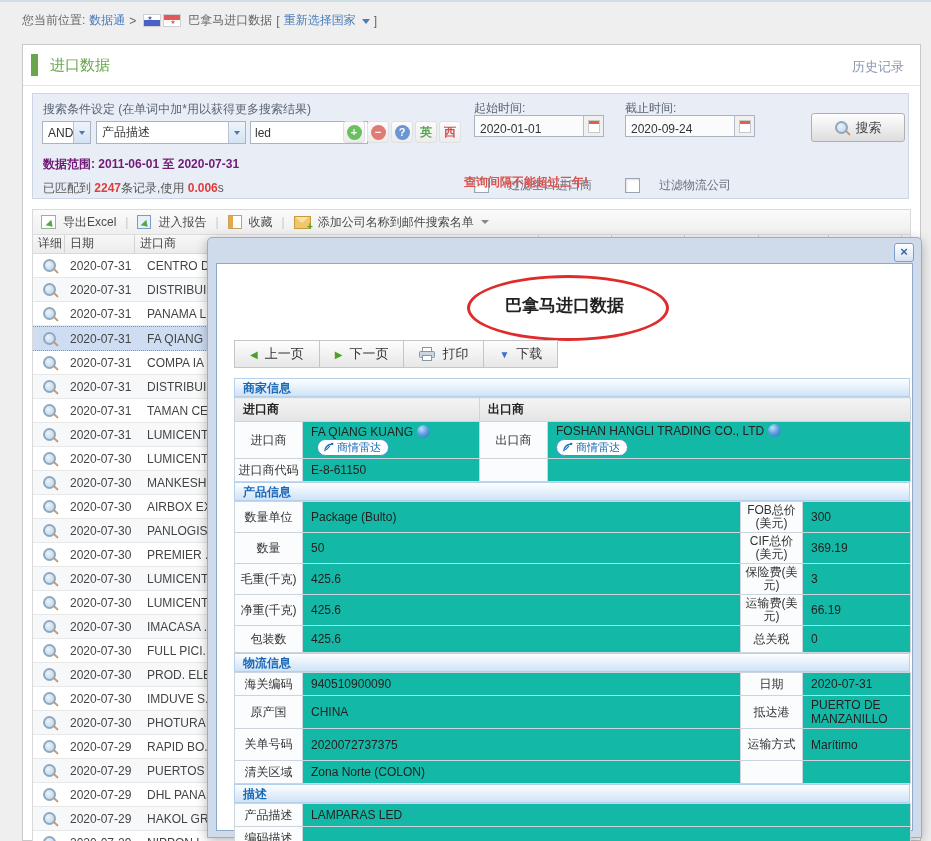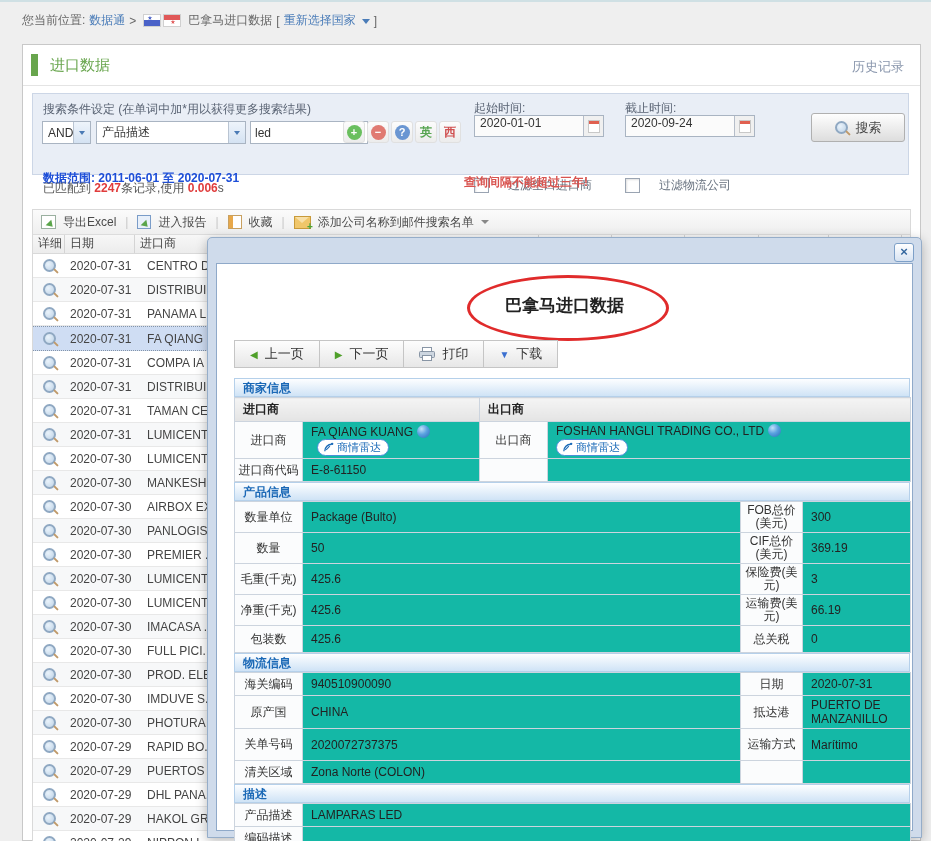--- a/index.html
+++ b/index.html
@@ -20,37 +20,37 @@
   .flag .t2 .st{color:#e05858;left:6px;top:4px;}
 
   
   .panel{position:absolute;left:22px;top:44px;width:899px;height:797px;background:#ffffff;border:1px solid #c8c8c8;box-sizing:border-box;}
   .panel-header{position:relative;height:40px;border-bottom:1px solid #e4e4e4;}
   .green-bar{position:absolute;left:8px;top:9px;width:7px;height:22px;background:#68a54d;}
   .panel-title{position:absolute;left:27px;top:11px;color:#68a54d;font-size:15px;}
   .history-link{position:absolute;right:16px;top:13px;color:#8a97ad;font-size:13px;cursor:pointer;}
 
   
-  .searchbox{position:absolute;left:9px;top:48px;width:877px;height:82px;background:#e9eef6;border:1px solid #ccd6e6;box-sizing:border-box;}
+  .searchbox{position:absolute;left:9px;top:48px;width:877px;height:106px;background:#e9eef6;border:1px solid #ccd6e6;box-sizing:border-box;}
   .hint{position:absolute;left:10px;top:7px;color:#5a6474;}
   .fake-select{position:absolute;top:27px;height:23px;background:#fff;border:1px solid #a9b4c2;box-sizing:border-box;display:flex;align-items:center;cursor:pointer;}
   .fake-select .txt{flex:1;padding-left:5px;color:#333;overflow:hidden;white-space:nowrap;}
   .fake-select .arr{width:16px;height:100%;border-left:1px solid #b9c4d2;background:linear-gradient(#eef4fb,#d4e2f2);display:flex;align-items:center;justify-content:center;}
   .fake-select .arr i{width:0;height:0;border:3px solid transparent;border-top:4px solid #4a7ab5;margin-top:3px;}
   .kw-input{position:absolute;left:217px;top:27px;width:108px;height:21px;border:1px solid #a9b4c2;padding:0 4px;font-size:12px;color:#333;font-family:inherit;}
   .mini-btn{position:absolute;top:27px;width:22px;height:22px;border-radius:3px;background:linear-gradient(#fcfcfc,#ececec);border:1px solid #e0e0e0;box-sizing:border-box;display:flex;align-items:center;justify-content:center;cursor:pointer;}
   .circ{width:15px;height:15px;border-radius:50%;color:#fff;font-size:11px;font-weight:bold;display:flex;align-items:center;justify-content:center;line-height:1;}
   .circ.g{background:#6abf5e;} .circ.r{background:#e07a72;} .circ.b{background:#6a96d2;}
   .lang{font-weight:bold;font-size:12px;}
   .lang.en{color:#58a552;} .lang.es{color:#d05050;}
-  .range-line{position:absolute;left:10px;top:76px;color:#1d4ed8;font-weight:bold;}
+  .range-line{position:absolute;left:10px;top:62px;color:#701a75;font-weight:bold;}
   .matched-line{position:absolute;left:10px;top:86px;color:#555;}
   .rednum{color:#e03c3c;font-weight:bold;}
   .date-label{position:absolute;top:6px;color:#5a6474;}
-  .date-input{position:absolute;top:21px;width:130px;height:22px;background:#fbfbfb;border:1px solid #a9b4c2;box-sizing:border-box;display:flex;align-items:flex-start;cursor:text;}
+  .date-input{position:absolute;top:21px;width:130px;height:22px;background:#fbfbfb;border:1px solid #a9b4c2;box-sizing:border-box;display:flex;align-items:flex-end;cursor:text;}
   .date-input .dv{flex:1;padding-left:5px;color:#333;}
   .cal-btn{width:19px;height:100%;border-left:1px solid #b5bdc9;background:#f0f0f0;display:flex;align-items:center;justify-content:center;cursor:pointer;}
   .cal-ic{width:10px;height:11px;background:#fff;border:1px solid #c8c8c8;position:relative;}
   .cal-ic::before{content:"";position:absolute;left:0;top:0;right:0;height:3px;background:#e06050;}
   .search-btn{position:absolute;left:778px;top:19px;width:92px;height:27px;border:1px solid #b0b0b0;border-radius:3px;background:linear-gradient(#fefefe,#dddddd);display:flex;align-items:center;justify-content:center;gap:8px;cursor:pointer;color:#444;font-size:13px;}
   .mag{display:inline-block;width:9px;height:9px;border:2px solid #8fa8c2;border-radius:50%;background:radial-gradient(circle at 35% 35%,#eaf3fb,#bdd2e6);position:relative;}
   .mag::after{content:"";position:absolute;width:6px;height:2px;background:#c09a6a;transform:rotate(45deg);right:-5px;bottom:-2px;border-radius:1px;}
   .cbrow{position:absolute;top:55px;display:flex;align-items:center;gap:19px;color:#66707e;margin-top:28px;}
   .cb{width:13px;height:13px;background:#fff;border:1px solid #9aa4b2;box-shadow:inset 1px 1px 2px rgba(0,0,0,.12);cursor:pointer;}
   .warn{position:absolute;left:431px;top:80px;color:#d9534f;font-weight:bold;}

